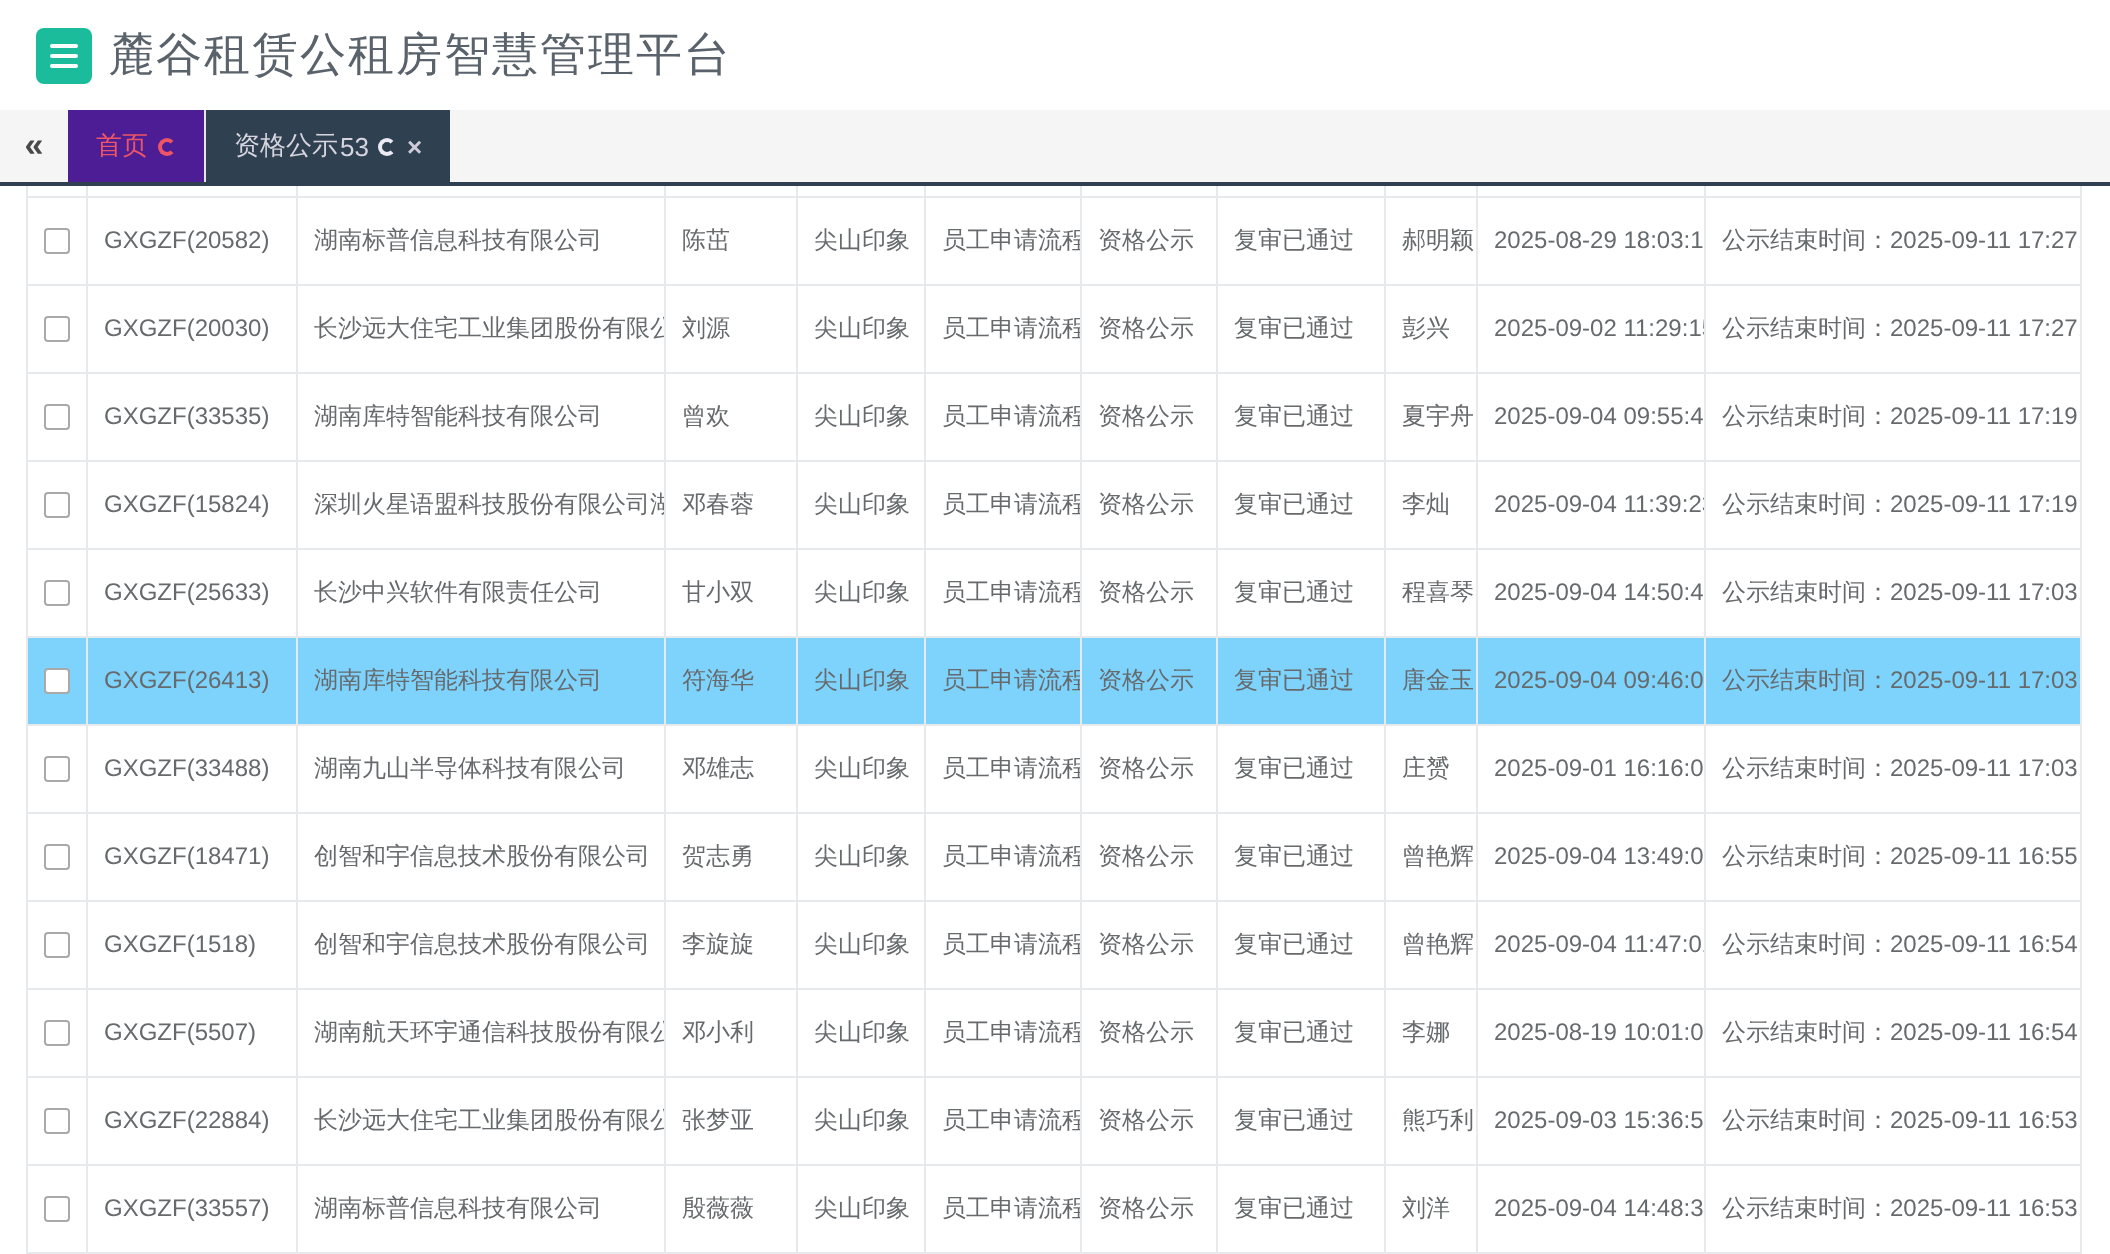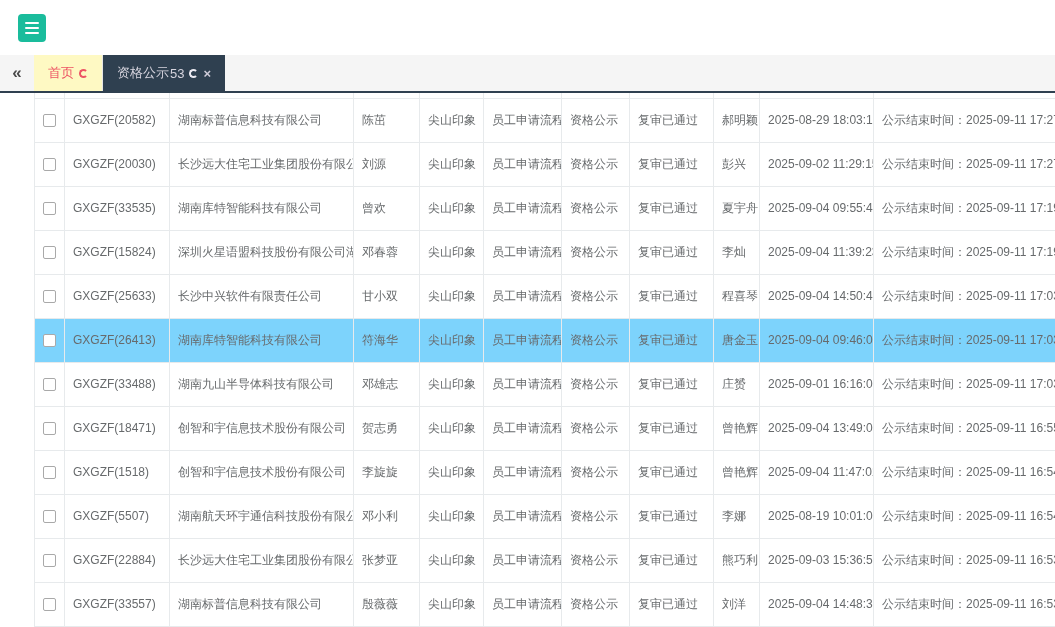--- a/index.html
+++ b/index.html
@@ -12,49 +12,50 @@
     display:flex; flex-direction:column; justify-content:center; align-items:center; gap:3px; cursor:pointer; }
   .menu-btn i { display:block; width:14px; height:2px; background:#fff; border-radius:1px; }
   .app-title { margin-left:8px; font-size:23px; color:#5a626b; letter-spacing:1px; font-weight:400; }
 
   
   .tabbar { height:38px; background:#f5f5f5; border-bottom:2px solid #2f4050;
     display:flex; align-items:stretch; }
   .collapse-btn { width:34px; display:flex; align-items:center; justify-content:center;
     color:#4a4a4a; font-size:17px; font-weight:bold; cursor:pointer; }
   .tab { display:flex; align-items:center; gap:5px; padding:0 14px; font-size:13px; cursor:pointer; }
-  .tab-home { background:#fef9c3; color:#ed5565; border-right:1px solid #e6e6e6; }
+  .tab-home { background:#4c1d95; color:#ed5565; border-right:1px solid #e6e6e6; }
   .tab-active { background:#2f4050; color:#d6d4de; }
   .refresh-icon { width:9px; height:9px; border:2px solid currentColor; border-right-color:transparent;
     border-radius:50%; display:inline-block; }
   .tab-active .refresh-icon { color:#eceaf2; }
   .close-icon { color:#cfccd9; font-weight:bold; font-size:13px; line-height:1; }
 
   
-  .table-wrap { padding-left:34px; }
+  .table-wrap { padding-left:13px; }
   table { border-collapse:collapse; table-layout:fixed; width:1027px; }
   td { border:1px solid #e7eaec; font-size:12px; color:#676a6c; padding:0 8px;
     vertical-align:middle; white-space:nowrap; overflow:hidden; height:44px; background:#fff; }
   tr.sliver td { height:5px; padding:0; border-top:none; }
   tr.hl td { background:#7dd3fc; }
   td.col-check { text-align:center; padding:0; }
   .checkbox { display:inline-block; width:13px; height:13px; border:1px solid #a9a9a9;
     border-radius:2px; background:#fff; vertical-align:middle; cursor:pointer; }
 </style>
 </head>
 <body>
 
 <div class="app-header">
   <button class="menu-btn">
     <span class="icon">
         <i></i>
       </span>
       <i></i>
       <i></i>
   </button>
+  <div class="app-title">麓谷租赁公租房智慧管理平台</div>
 </div>
 
 <div class="tabbar">
   <div class="collapse-btn">
     <span>«</span>
   </div>
   <div class="tab tab-home">
     <span>首页</span>
     <span class="refresh-icon"></span>
   </div>

